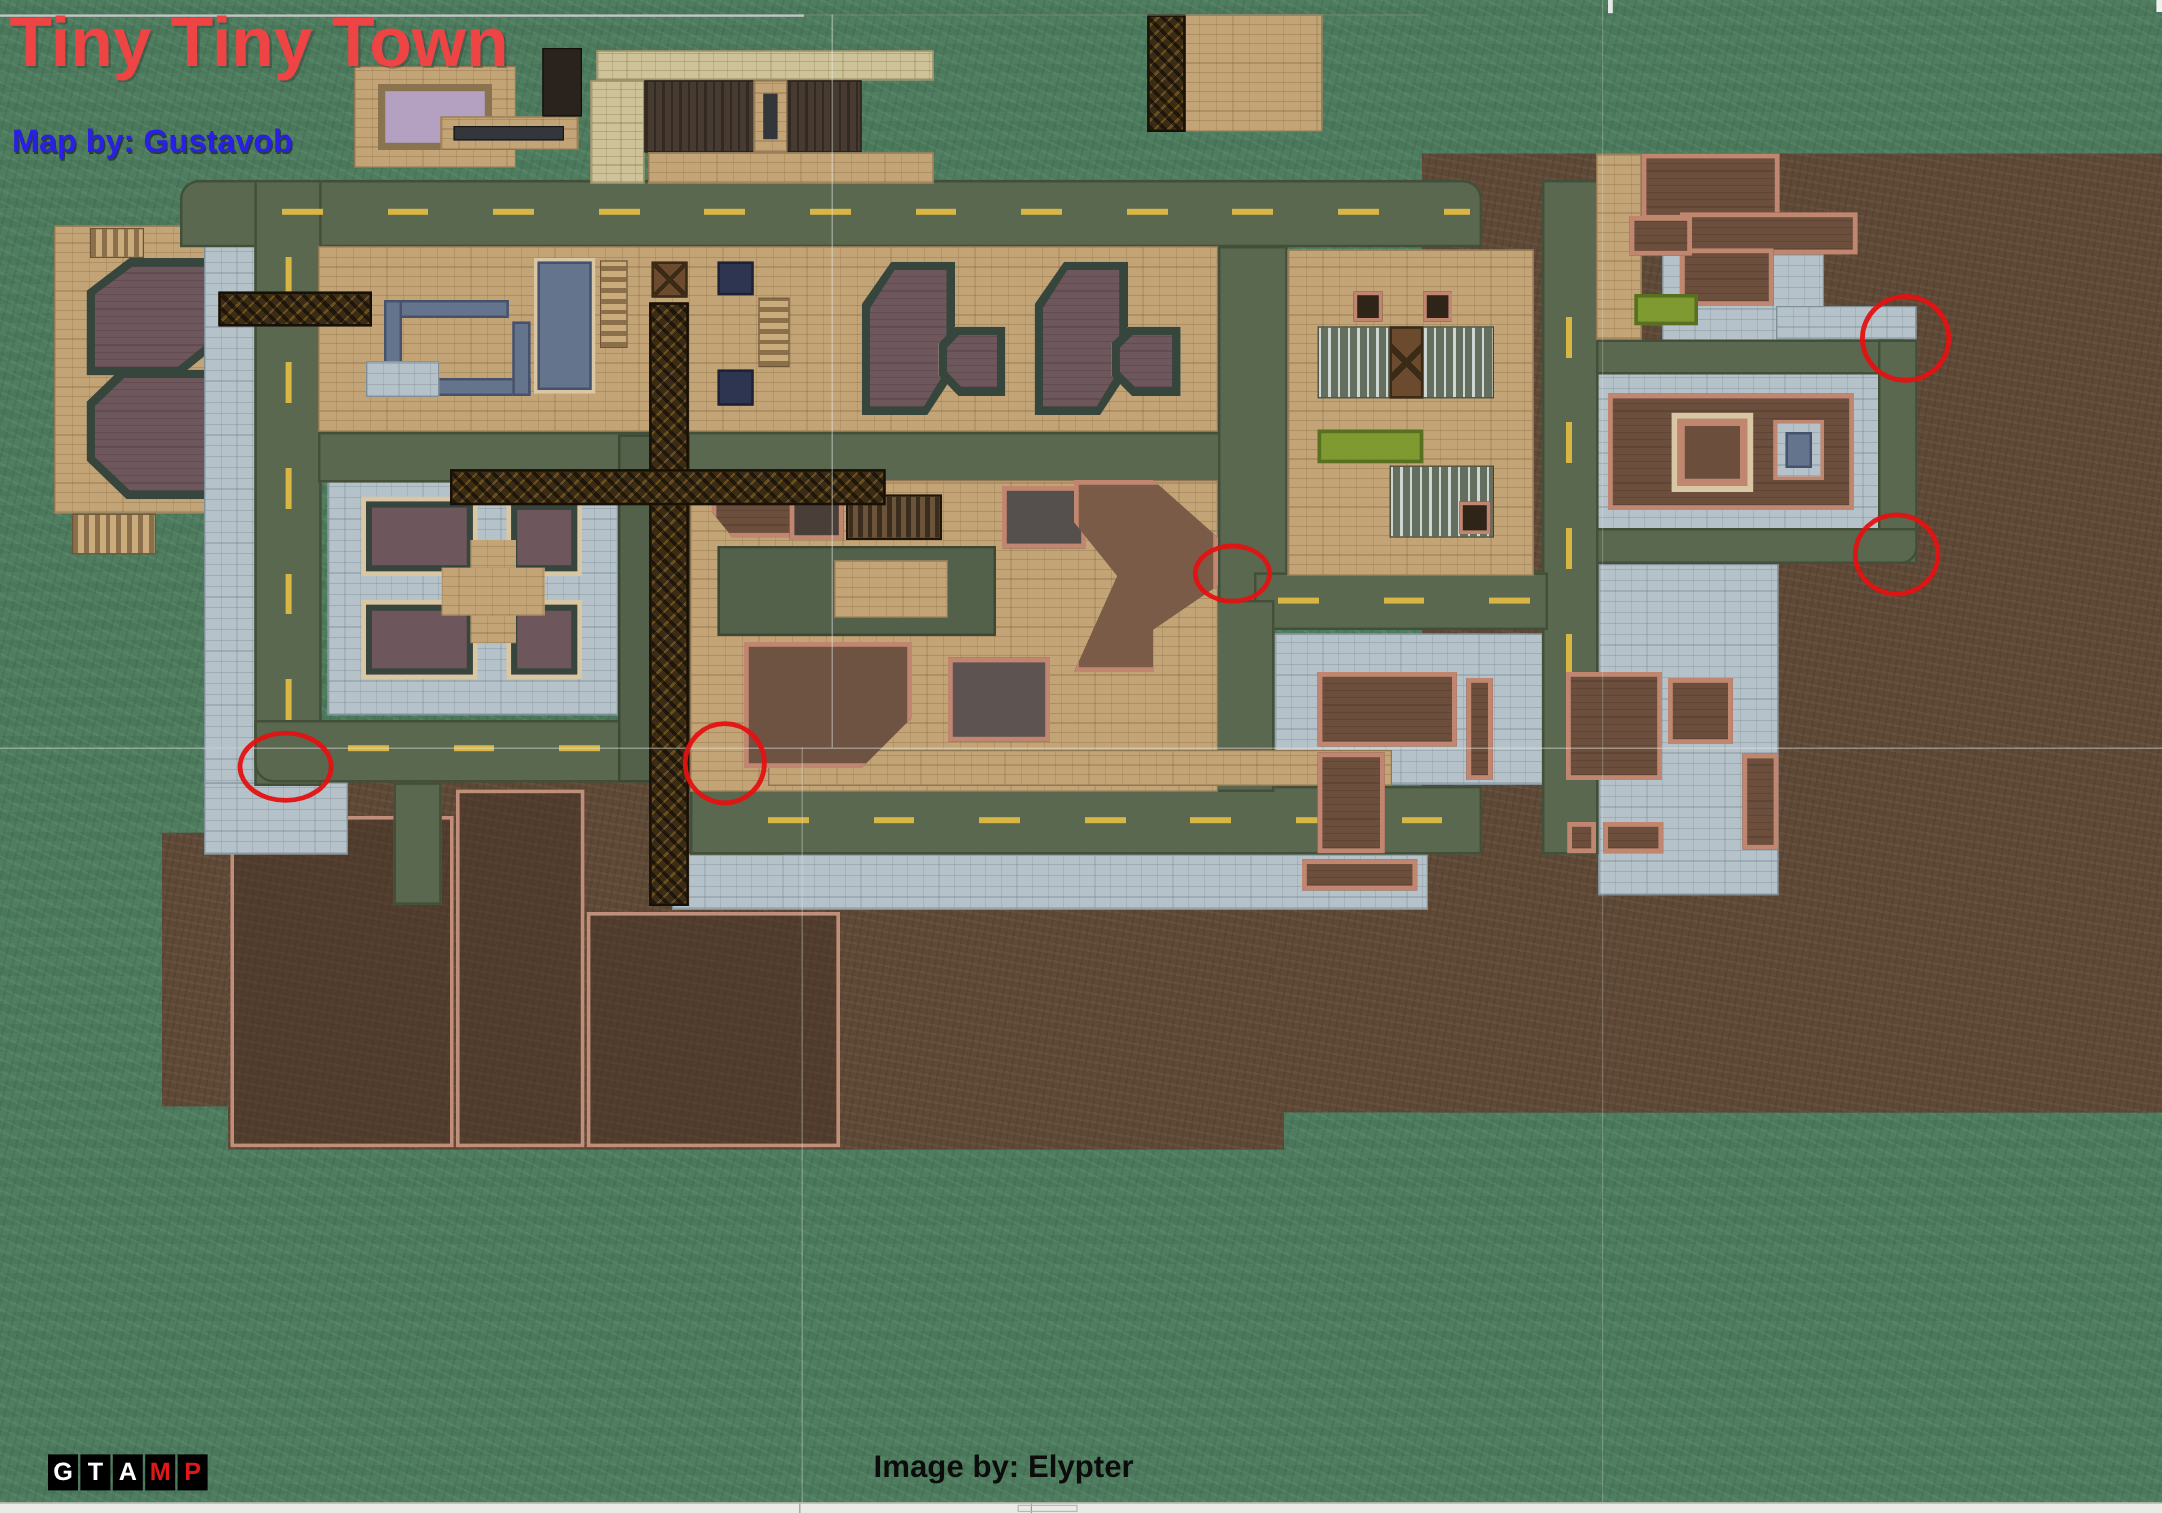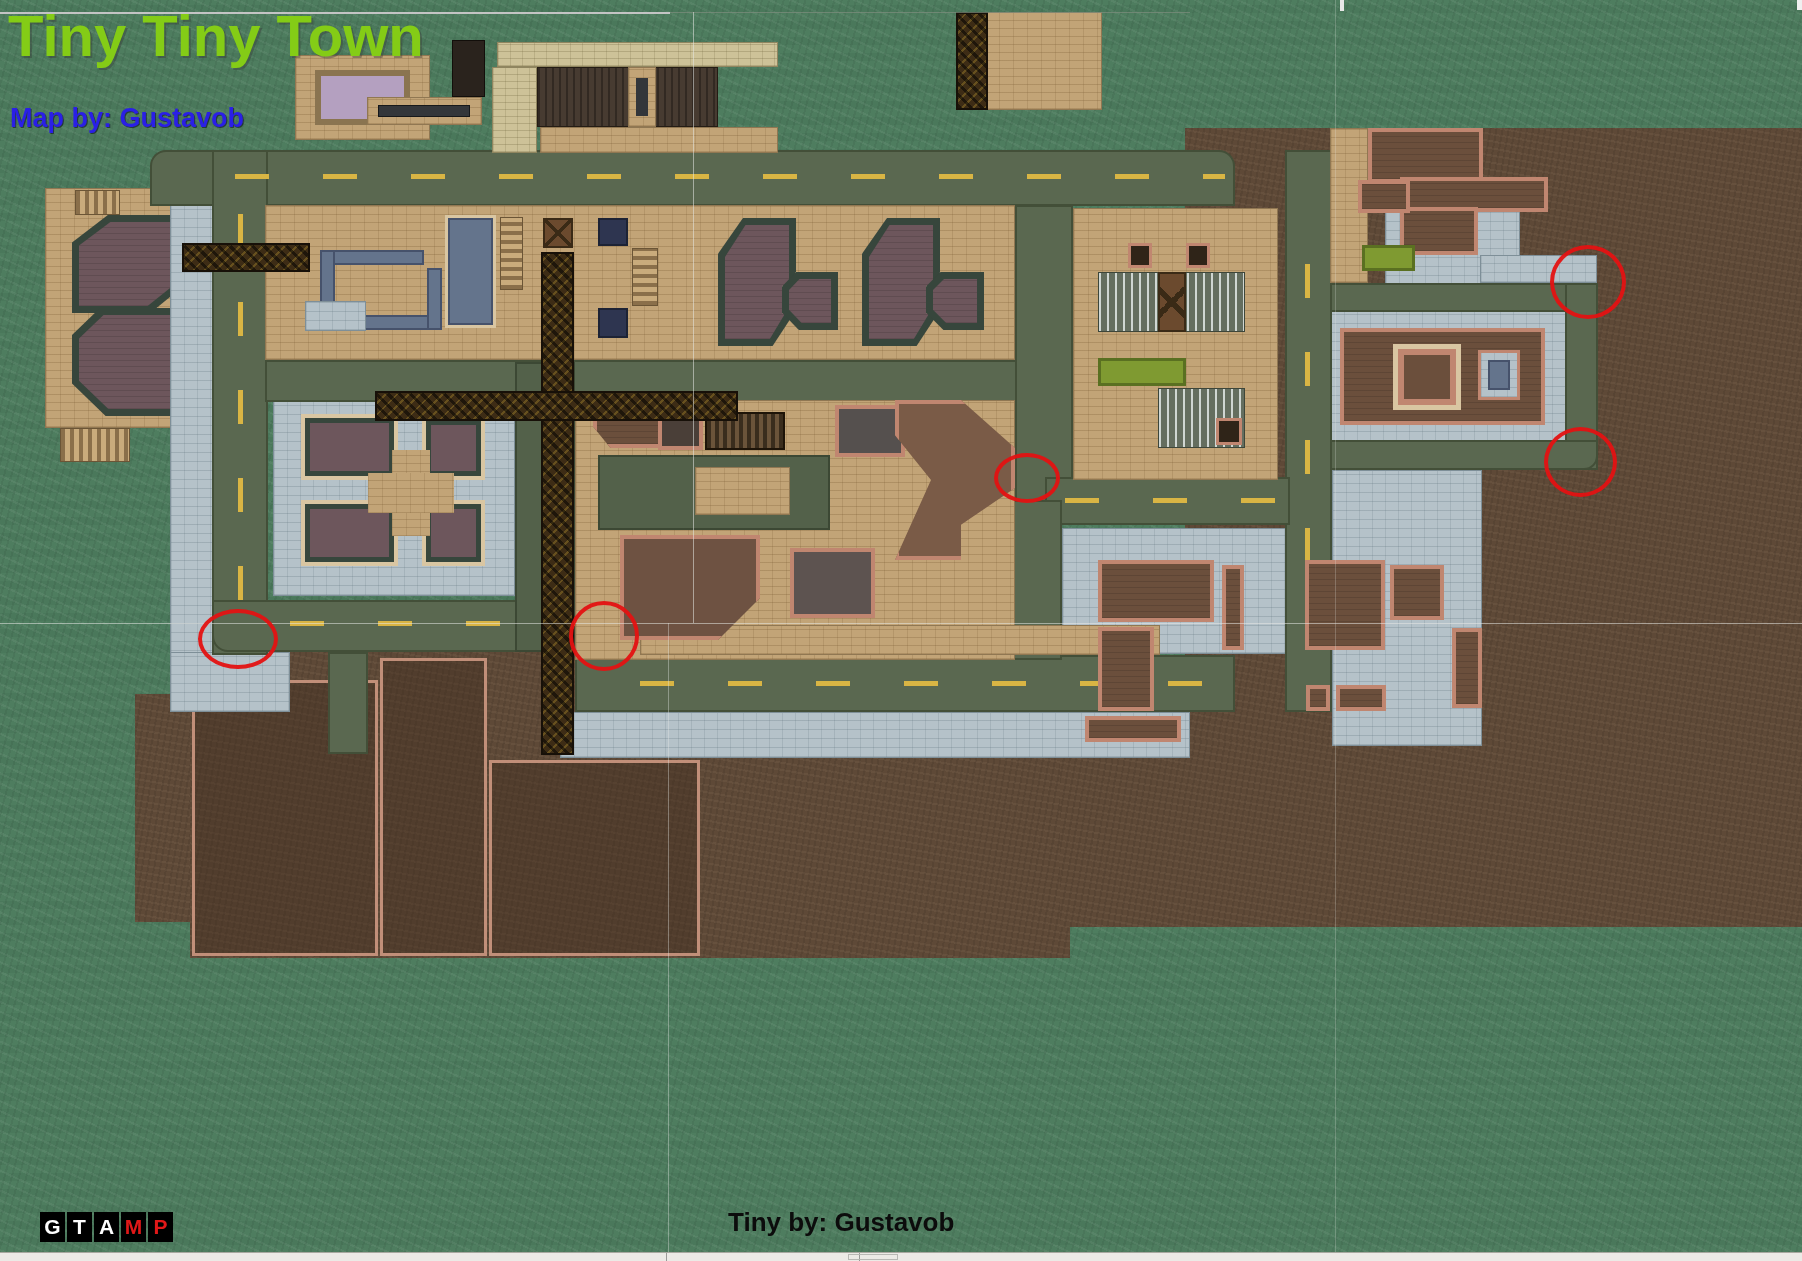--- a/index.html
+++ b/index.html
@@ -54,21 +54,21 @@
   .cpad{border:3px solid #c08670;background:#2f2418;}
   .dkroof{background:#473b31;background-image:repeating-linear-gradient(90deg, rgba(0,0,0,.3) 0 2px, transparent 2px 7px);border:1px solid #241c14;}
   .hexo{background:#37463c;}
   .hexi{position:absolute;left:7px;top:7px;right:7px;bottom:7px;background:#6d565c;
     background-image:repeating-linear-gradient(0deg, rgba(0,0,0,.12) 0 1px, transparent 1px 6px);}
   .hx{clip-path:polygon(32% 0,100% 0,100% 72%,70% 100%,0 100%,0 28%);}
   .hx2{clip-path:polygon(25% 0,100% 0,100% 100%,30% 100%,0 70%,0 25%);}
   .marker{border:4px solid var(--marker,#e41212);border-radius:50%;opacity:.95;}
   .seam{background:rgba(230,232,228,.55);}
   
-  #title{position:absolute;left:8px;top:2px;font-size:58px;font-weight:bold;color:#84cc16;
+  #title{position:absolute;left:8px;top:2px;font-size:58px;font-weight:bold;color:#ef4444;
     letter-spacing:0px;text-shadow:2px 2px 0 rgba(55,55,55,.4);}
   #mapby{position:absolute;left:10px;top:103px;font-size:27px;font-weight:bold;color:var(--credit,#2a1fe6);
     text-shadow:1px 1px 0 rgba(0,0,20,.5);}
   #imageby{position:absolute;left:728px;top:1207px;font-size:26px;font-weight:bold;color:#0c0c0c;}
   #logo{position:absolute;left:40px;top:1212px;display:flex;gap:2px;}
   .logo-tile{width:25px;height:30px;background:#000;color:#fff;display:flex;align-items:center;
     justify-content:center;font-size:21px;font-weight:bold;}
   #bottombar{position:absolute;left:0;top:1252px;width:1802px;height:9px;background:#eceae6;border-top:1px solid #a8a8a0;}
 </style>
 </head>
@@ -234,21 +234,21 @@
   <div id="markers">
       <div class="sh marker" style="left: 1550px; top: 245px; width: 76px; height: 74px;"></div>
       <div class="sh marker" style="left: 1544px; top: 427px; width: 73px; height: 70px;"></div>
       <div class="sh marker" style="left: 994px; top: 453px; width: 66px; height: 50px;"></div>
       <div class="sh marker" style="left: 198px; top: 609px; width: 80px; height: 60px;"></div>
       <div class="sh marker" style="left: 569px; top: 601px; width: 70px; height: 70px;"></div>
     </div>
 
   <div id="title">Tiny Tiny Town</div>
   <div id="mapby">Map by: Gustavob</div>
-  <div id="imageby">Tiny by: Gustavob</div>
+  <div id="imageby">Image by: Elypter</div>
   <div id="logo">
       <div class="logo-tile" style="color: rgb(255, 255, 255);">G</div>
       <div class="logo-tile" style="color: rgb(255, 255, 255);">T</div>
       <div class="logo-tile" style="color: rgb(255, 255, 255);">A</div>
       <div class="logo-tile" style="color: rgb(224, 24, 24);">M</div>
       <div class="logo-tile" style="color: rgb(224, 24, 24);">P</div>
     </div>
 
   <div id="bottombar">
     <div class="sh" style="left:666px;top:0;width:1px;height:9px;background:#9a9a98;"></div>

